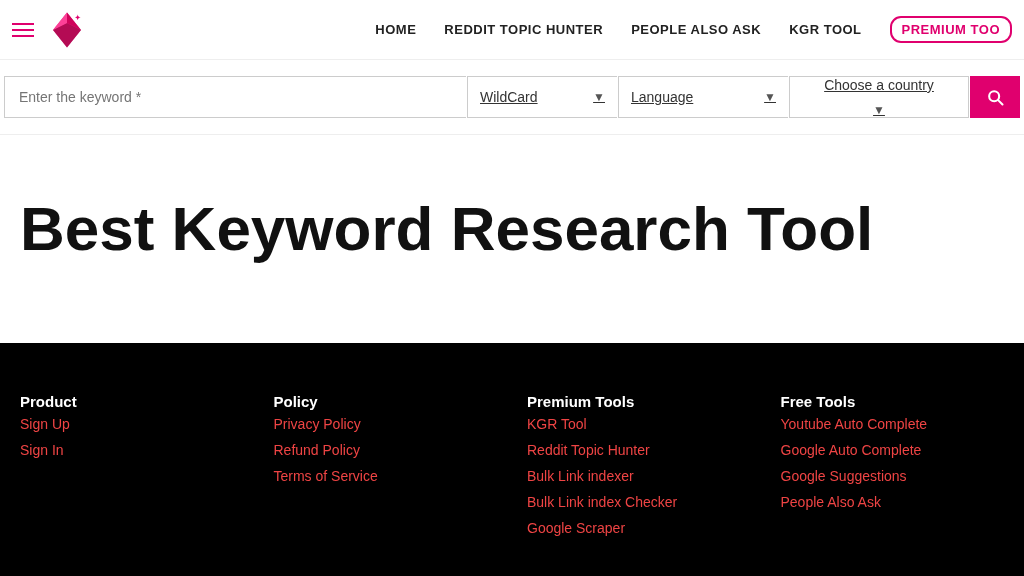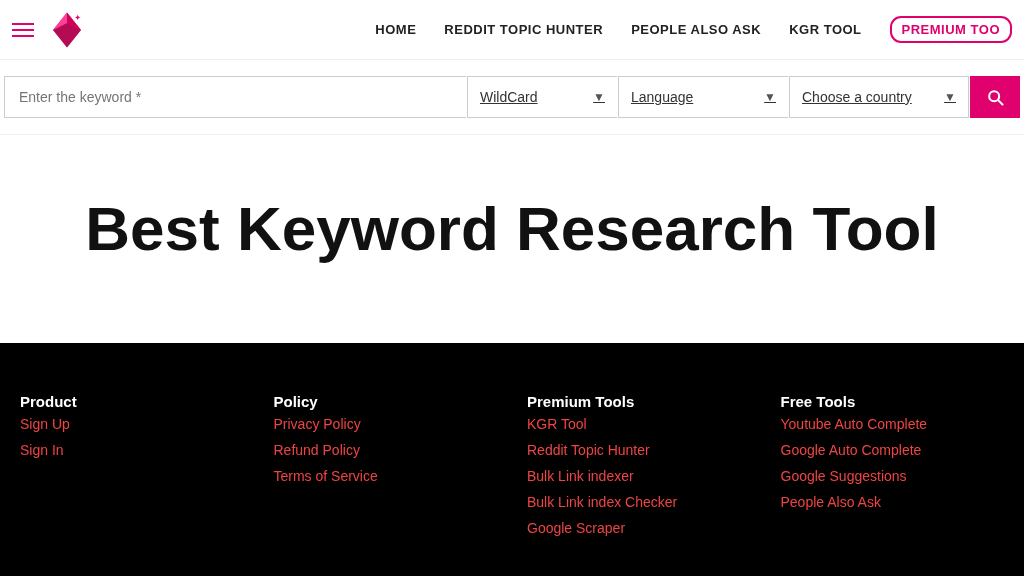--- a/index.html
+++ b/index.html
@@ -96,39 +96,40 @@
     .dropdown .chevron {
       color: #555;
       font-size: 12px;
     }
     .dropdown-language {
       min-width: 170px;
     }
     .dropdown-country {
       min-width: 180px;
       border-right: 1px solid #ccc;
+      flex-direction: column;
     }
     .search-btn {
       background: #e0006e;
       border: none;
       height: 42px;
       width: 50px;
       cursor: pointer;
       display: flex;
       align-items: center;
       justify-content: center;
       flex-shrink: 0;
     }
     .search-btn svg { fill: #fff; width: 20px; height: 20px; }
 
     
     .hero {
       padding: 60px 20px 80px;
       background: #fff;
-      text-align: center;
+      text-align: left;
     }
     .hero h1 {
       font-size: 62px;
       font-weight: 900;
       color: #111;
       line-height: 1.1;
     }
 
     
     .footer {

